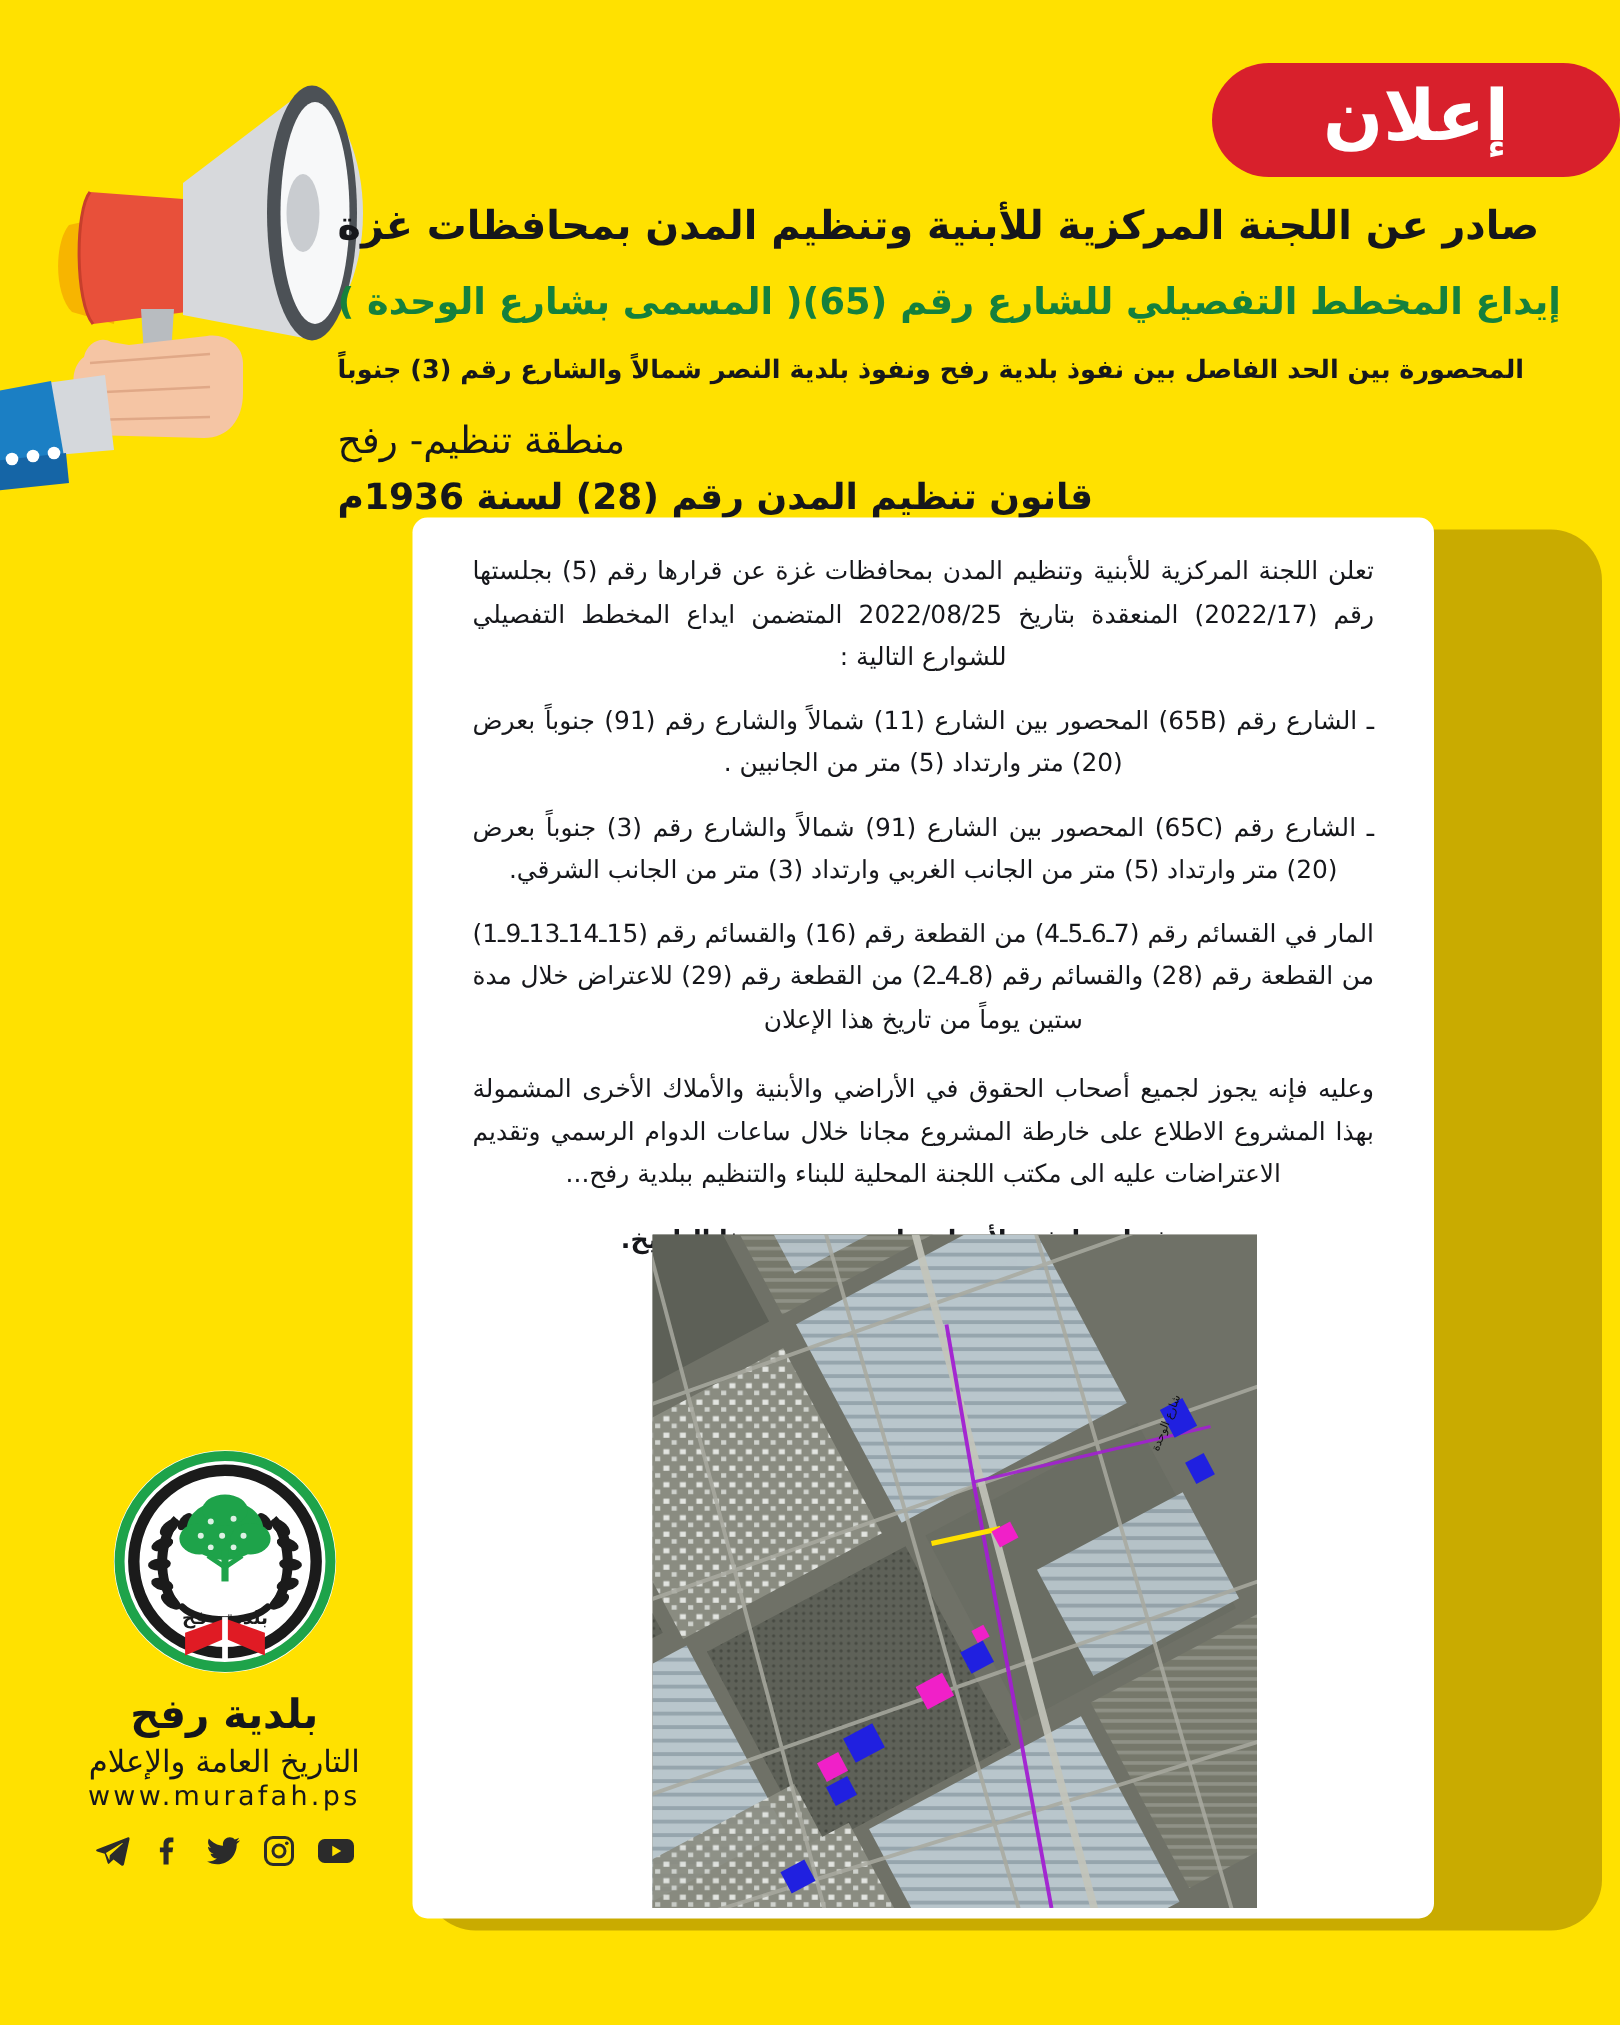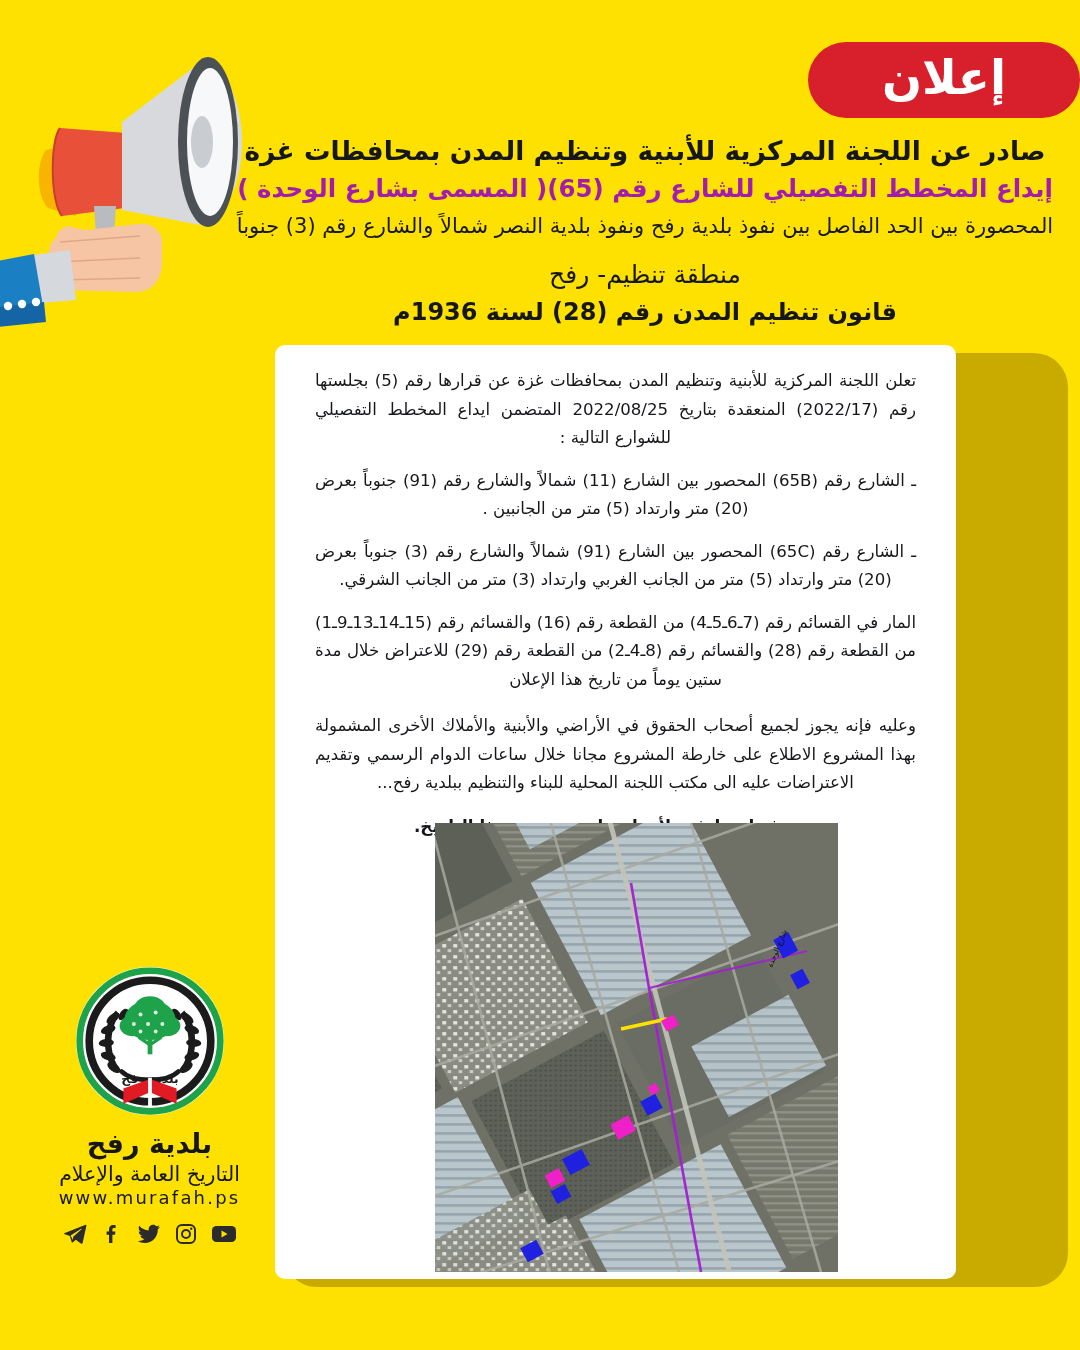--- a/index.html
+++ b/index.html
@@ -25,26 +25,26 @@
     font-size:47px;
     font-weight:bold;
     line-height:1;
     letter-spacing:0px;
   }
 
   
   .header-text {
     position:absolute;
     left:225px; right:15px; top:133px;
-    text-align:center;
+    text-align:left;
     direction:rtl;
   }
   .h-line1 { font-size:26.5px; font-weight:bold; color:#16171b; line-height:1.35; }
-  .h-line2 { font-size:24.5px; font-weight:bold; color:#a21caf; line-height:1.4; margin-top:3px; }
-  .h-line3 { font-size:21px; font-weight:400; color:#17181c; line-height:1.4; margin-top:6px; }
+  .h-line2 { font-size:24.5px; font-weight:bold; color:#15803d; line-height:1.4; margin-top:15px; }
+  .h-line3 { font-size:17px; font-weight:700; color:#17181c; line-height:1.4; margin-top:18px; }
   .h-line4 { font-size:25px; font-weight:normal; color:#16171b; line-height:1.4; margin-top:16px; }
   .h-line5 { font-size:24px; font-weight:bold; color:#16171b; line-height:1.4; margin-top:4px; }
 
   
   .card-shadow {
     position:absolute;
     left:283px; top:353px;
     width:785px; height:934px;
     background:#c9ab00;
     border-radius:34px;

